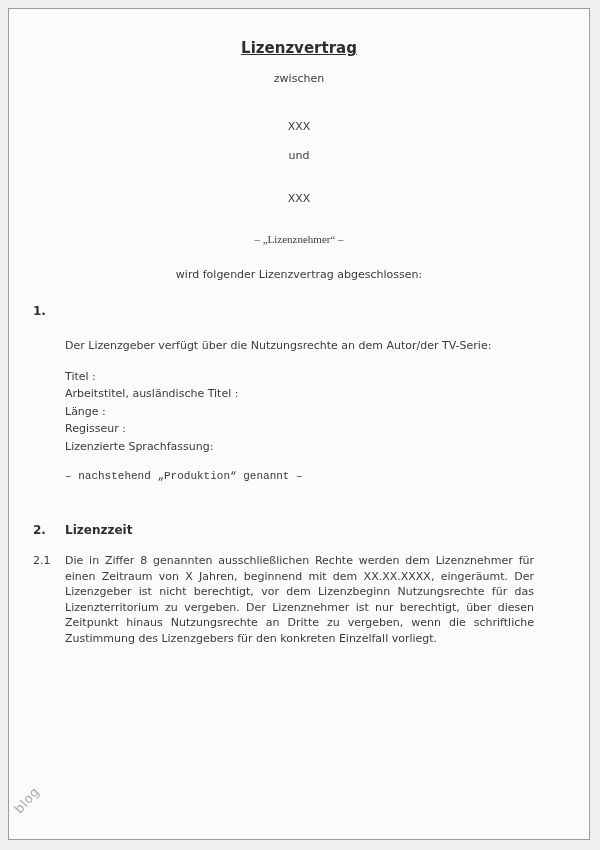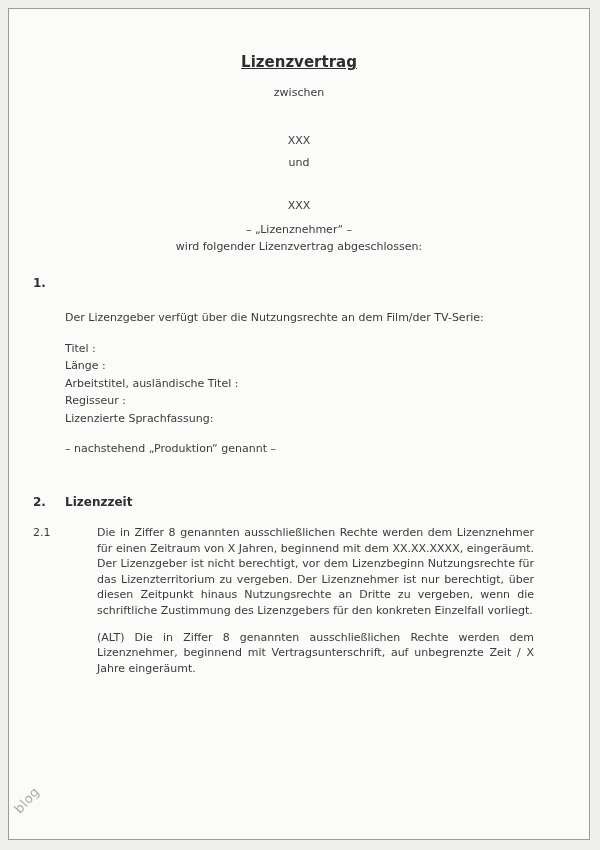--- a/index.html
+++ b/index.html
@@ -19,64 +19,63 @@
     left: 8px;
     top: 8px;
     width: 582px;
     height: 832px;
     background: #fbfbfa;
     border: 1px solid #9c9c9c;
     box-sizing: border-box;
     color: #3b3b3b;
     font-size: 11px;
     line-height: 17px;
-    padding-top: 44px;
+    padding-top: 30px;
     overflow: hidden;
   }
   .center { text-align: center; }
   h1.title {
     font-size: 15px;
     line-height: 18px;
     font-weight: bold;
     text-decoration: underline;
     text-align: center;
     margin: 0;
     color: #2e2e2e;
   }
   .ln-zwischen   { margin-top: 13px; }
   .ln-party1     { margin-top: 31px; }
   .ln-role1      { margin-top: 19px; }
-  .ln-und        { margin-top: 5px; }
+  .ln-und        { margin-top: 12px; }
   .ln-party2     { margin-top: 26px; }
-  .ln-role2      { margin-top: 7px; }
-  .ln-closing    { }
+  .ln-role2      { margin-top: 24px; font-family: Liberation Serif, serif; }
+  .ln-closing    { margin-top: 18px; }
 
   .sec {
     padding-left: 24px;
     padding-right: 55px;
   }
   .sec-head {
     display: flex;
     font-weight: bold;
     font-size: 12px;
     color: #2e2e2e;
   }
   .sec-head .num { width: 32px; flex: 0 0 32px; }
   .sec1 .sec-head { margin-top: 20px; }
   .sec2 .sec-head { margin-top: 37px; }
   .sec-body { margin-left: 32px; }
   .sec-intro { margin: 17px 0 0 0; }
   .fields { margin-top: 14px; }
   .field-line { line-height: 17.4px; }
-  .sec-footer { margin: 13px 0 8px 0; }
+  .sec-footer { margin: 13px 0 8px 0; font-family: Liberation Mono, monospace; }
 
   .para {
     display: flex;
     margin-top: 14px;
-    gap: 32px;
   }
   .para.alt { margin-top: 11px; }
   .para .p-num {
     width: 32px;
     flex: 0 0 32px;
     line-height: 15.6px;
   }
   .para .p-text {
     flex: 1;
     text-align: justify;
@@ -107,43 +106,39 @@
       <div class="center ln-party2">XXX</div>
       <div class="center ln-role2">– „Lizenznehmer“ –</div>
       <div class="center ln-closing">wird folgender Lizenzvertrag abgeschlossen:</div>
     </header>
 
     <section class="sec sec1">
       <div class="sec-head">
         <span class="num">1.</span>
       </div>
       <div class="sec-body">
-        <p class="sec-intro">Der Lizenzgeber verfügt über die Nutzungsrechte an dem Film/der TV-Serie:</p>
+        <p class="sec-intro">Der Lizenzgeber verfügt über die Nutzungsrechte an dem Autor/der TV-Serie:</p>
         <div class="fields">
           <div class="field-line">Titel :</div>
+          <div class="field-line">Arbeitstitel, ausländische Titel :</div>
           <div class="field-line">Länge :</div>
-          <div class="field-line">Arbeitstitel, ausländische Titel :</div>
           <div class="field-line">Regisseur :</div>
           <div class="field-line">Lizenzierte Sprachfassung:</div>
         </div>
         <p class="sec-footer">– nachstehend „Produktion“ genannt –</p>
       </div>
     </section>
 
     <section class="sec sec2">
       <div class="sec-head">
         <span class="num">2.</span>
         <span>Lizenzzeit</span>
       </div>
       <div class="para">
         <span class="p-num">2.1</span>
         <div class="p-text">Die in Ziffer 8 genannten ausschließlichen Rechte werden dem Lizenznehmer für einen Zeitraum von X Jahren, beginnend mit dem XX.XX.XXXX, eingeräumt. Der Lizenzgeber ist nicht berechtigt, vor dem Lizenzbeginn Nutzungsrechte für das Lizenzterritorium zu vergeben. Der Lizenznehmer ist nur berechtigt, über diesen Zeitpunkt hinaus Nutzungsrechte an Dritte zu vergeben, wenn die schriftliche Zustimmung des Lizenzgebers für den konkreten Einzelfall vorliegt.</div>
       </div>
-      <div class="para alt">
-        <span class="p-num"></span>
-        <div class="p-text">(ALT) Die in Ziffer 8 genannten ausschließlichen Rechte werden dem Lizenznehmer, beginnend mit Vertragsunterschrift, auf unbegrenzte Zeit / X Jahre eingeräumt.</div>
-      </div>
     </section>
 
     <div class="watermark">blog</div>
 
   </main>
 </div>
 
 </body></html>

